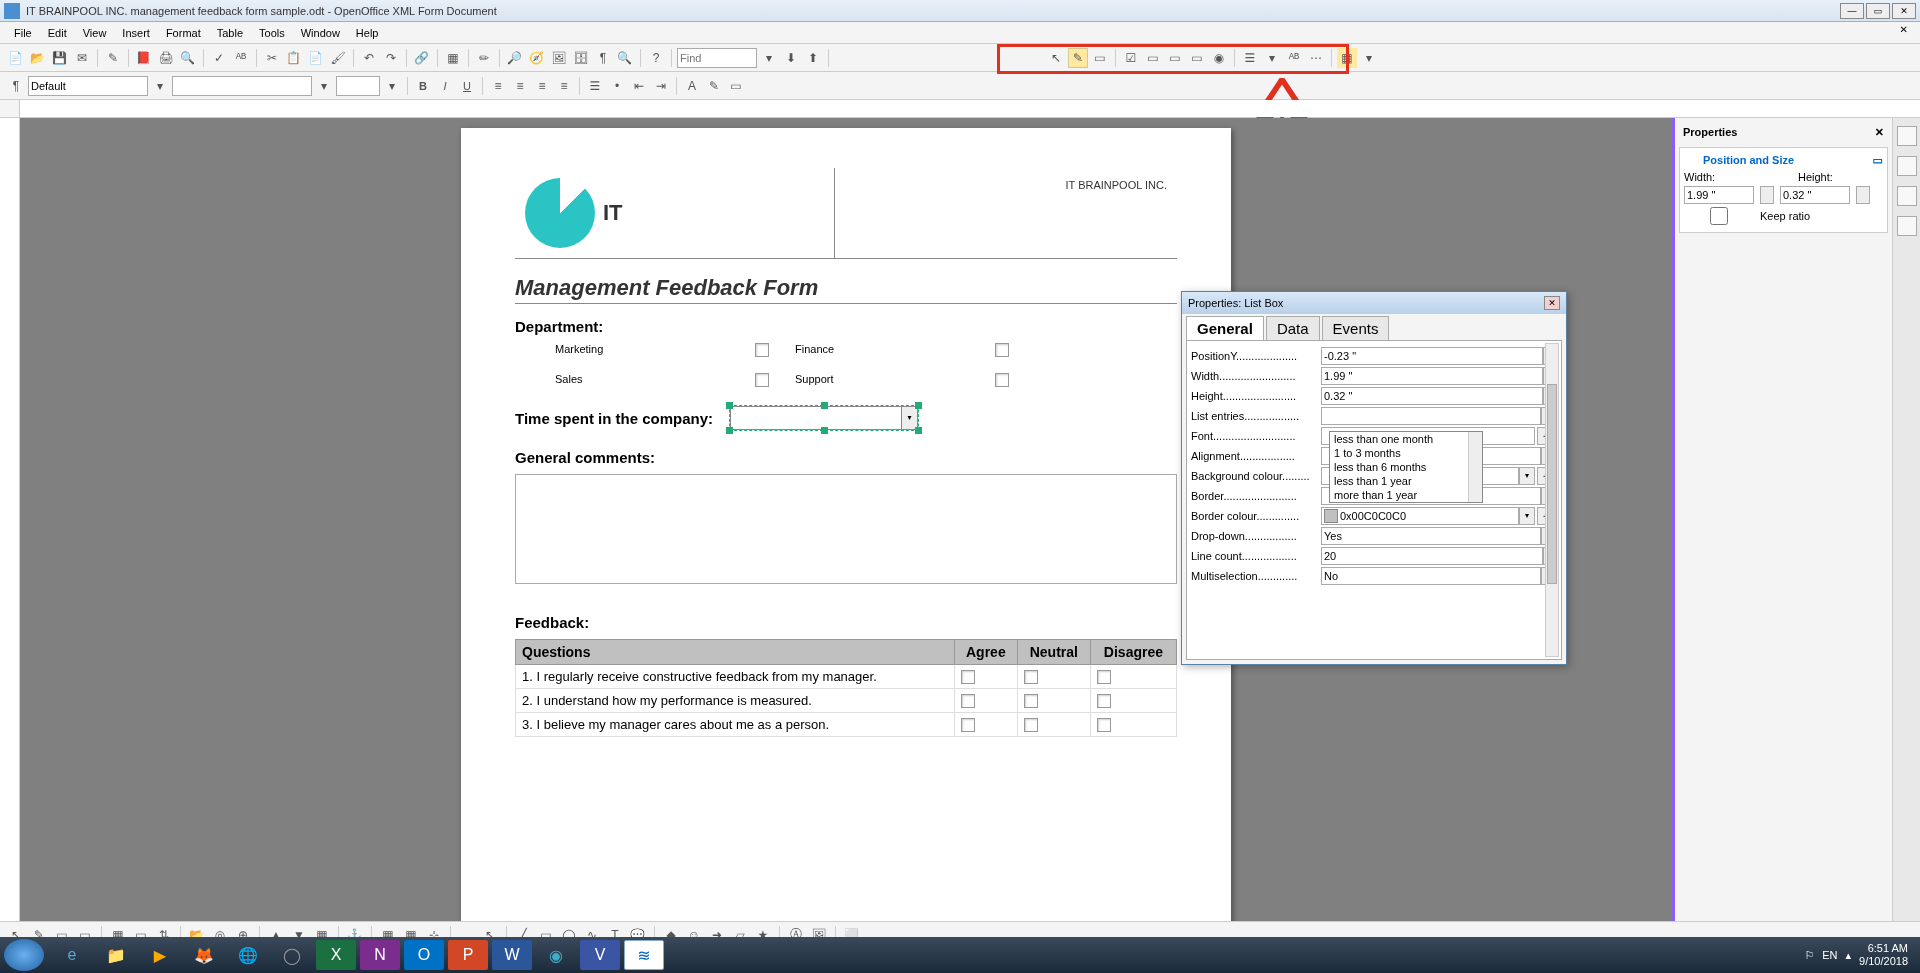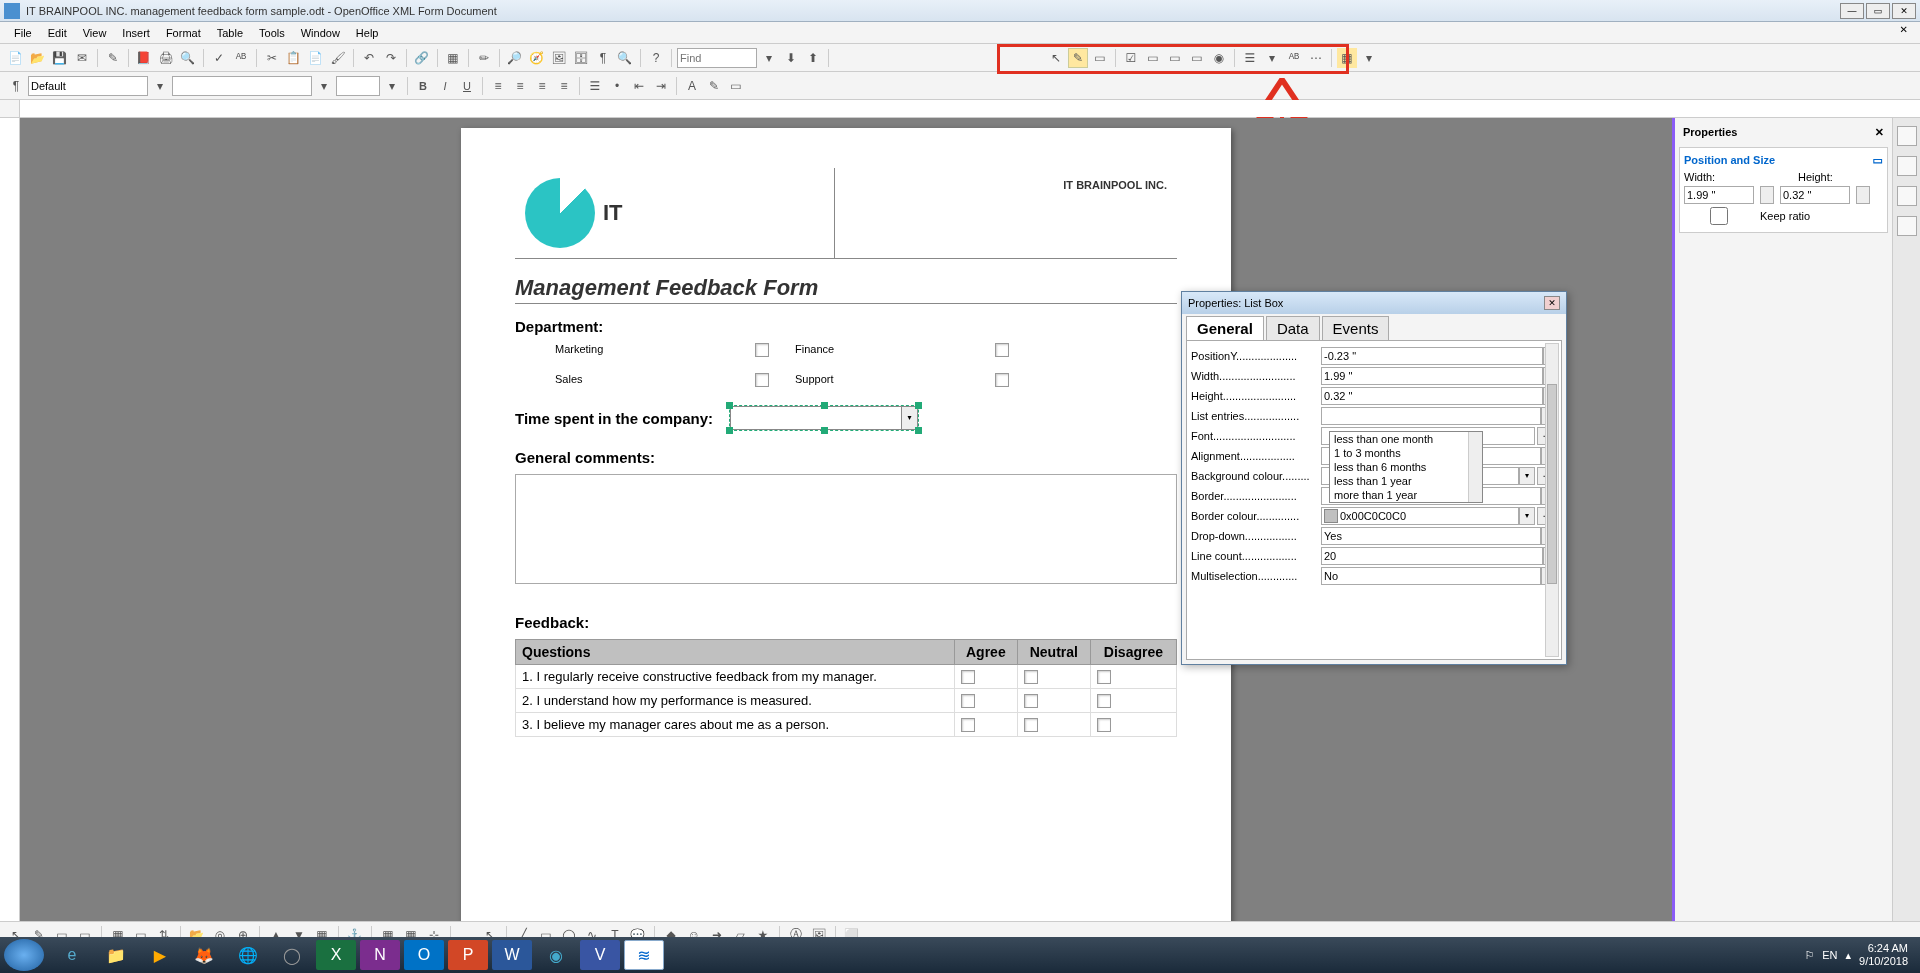--- a/index.html
+++ b/index.html
@@ -38,21 +38,21 @@
 .main { display: flex; height: calc(100% - 22px - 22px - 28px - 28px - 18px - 26px - 26px); position: relative; }
 .vruler { width: 20px; background: #fff; border-right: 1px solid #ccc; }
 .doc-scroll { flex: 1; background: #808080; overflow: auto; position: relative; display: flex; justify-content: center; padding: 10px 0; }
 .page { background: white; width: 770px; min-height: 900px; box-shadow: 2px 2px 6px rgba(0,0,0,0.4); padding: 40px 54px; position: relative; }
 
 
 .header-row { display: flex; border-bottom: 1px solid #888; }
 .logo-cell { width: 320px; border-right: 1px solid #888; padding: 10px; display: flex; align-items: center; }
 .logo-pie { width: 70px; height: 70px; border-radius: 50%; background: conic-gradient(#fff 0deg 45deg, #2bc4c4 45deg 360deg); position: relative; margin-right: 8px; }
 .logo-text { font-size: 22px; font-weight: bold; color: #333; }
-.company-cell { flex: 1; text-align: right; padding: 10px; font-size: 22px; font-weight: bold; color: #333; line-height: 1.3; }
+.company-cell { flex: 1; text-align: right; padding: 10px; font-size: 22px; font-weight: normal; color: #333; line-height: 1.3; }
 .form-title { font-size: 22px; font-weight: bold; font-style: italic; color: #333; margin: 16px 0 10px; border-bottom: 1px solid #888; padding-bottom: 2px; }
 .section-label { font-size: 15px; font-weight: bold; margin: 14px 0 8px; }
 .dept-grid { display: grid; grid-template-columns: 200px 40px 200px 40px; row-gap: 16px; margin-left: 40px; font-size: 14px; }
 .form-check { width: 14px; height: 14px; border: 1px solid #999; box-shadow: inset 1px 1px 2px rgba(0,0,0,0.2); }
 .time-row { display: flex; align-items: center; margin: 18px 0; }
 .time-label { font-size: 15px; font-weight: bold; margin-right: 16px; }
 .listbox-sel { width: 190px; height: 26px; border: 1px dashed #2a7; position: relative; }
 .sel-handle { width: 7px; height: 7px; background: #2a7; position: absolute; }
 .sel-handle.tl { top: -4px; left: -4px; } .sel-handle.tm { top: -4px; left: 50%; margin-left: -3px; } .sel-handle.tr { top: -4px; right: -4px; }
 .sel-handle.bl { bottom: -4px; left: -4px; } .sel-handle.bm { bottom: -4px; left: 50%; margin-left: -3px; } .sel-handle.br { bottom: -4px; right: -4px; }
@@ -64,21 +64,21 @@
 .fb-table th.center { text-align: center; }
 .fb-table td { padding: 4px 6px; font-size: 13px; border: 1px solid #ddd; }
 .fb-table td.c { text-align: center; }
 
 
 .sidebar-tabs { width: 28px; background: #e8e8e8; border-left: 1px solid #ccc; display: flex; flex-direction: column; align-items: center; padding-top: 8px; gap: 10px; }
 .sidebar-tab { width: 20px; height: 20px; border: 1px solid #aaa; background: #f8f8f8; cursor: pointer; }
 .props-panel { width: 220px; background: #f4f4f4; border-left: 3px solid #8b5cf6; padding: 4px; }
 .props-title { font-weight: bold; padding: 4px; display: flex; justify-content: space-between; }
 .props-section { border: 1px solid #ccc; background: #fff; margin-top: 4px; padding: 4px; }
-.props-section .sec-head { font-weight: bold; color: #0066cc; font-size: 11px; padding: 2px 0; }
+.props-section .sec-head { font-weight: bold; color: #0066cc; font-size: 11px; padding: 2px 0; margin-left: 19px; }
 .props-row { display: flex; align-items: center; gap: 6px; margin: 3px 0; }
 .props-row label { width: 48px; }
 .props-row input { width: 70px; height: 18px; border: 1px solid #aaa; font-size: 11px; padding: 0 2px; }
 .spin { width: 14px; height: 18px; border: 1px solid #aaa; background: #eee; font-size: 7px; }
 
 
 .dialog { position: absolute; left: 1181px; top: 291px; width: 386px; background: #f4f4f4; border: 1px solid #6080a0; box-shadow: 2px 2px 8px rgba(0,0,0,0.3); z-index: 50; }
 .dialog-title { background: linear-gradient(#d8e8f8, #b8d0e8); height: 22px; display: flex; align-items: center; padding: 0 6px; font-size: 11px; justify-content: space-between; }
 .dialog-close { width: 16px; height: 14px; border: 1px solid #888; background: #f0d0d0; text-align: center; line-height: 12px; font-size: 9px; cursor: pointer; }
 .dialog-tabs { display: flex; background: #f4f4f4; padding: 2px 4px 0; }
@@ -539,17 +539,17 @@
   <div class="task-icon" style="background:#d24726;color:#fff;">P</div>
   <div class="task-icon" style="background:#2b579a;color:#fff;">W</div>
   <div class="task-icon" style="color:#4ac;">◉</div>
   <div class="task-icon" style="background:#3955a3;color:#fff;">V</div>
   <div class="task-icon" style="background:#fff;color:#06c;border:1px solid #8ac;">≋</div>
   <div class="tray">
     <span>⚐</span>
     <span>EN</span>
     <span>▴</span>
     <div class="clock">
-      <div>6:24 AM</div>
+      <div>6:51 AM</div>
       <div>9/10/2018</div>
     </div>
   </div>
 </div>
 
 </body></html>

